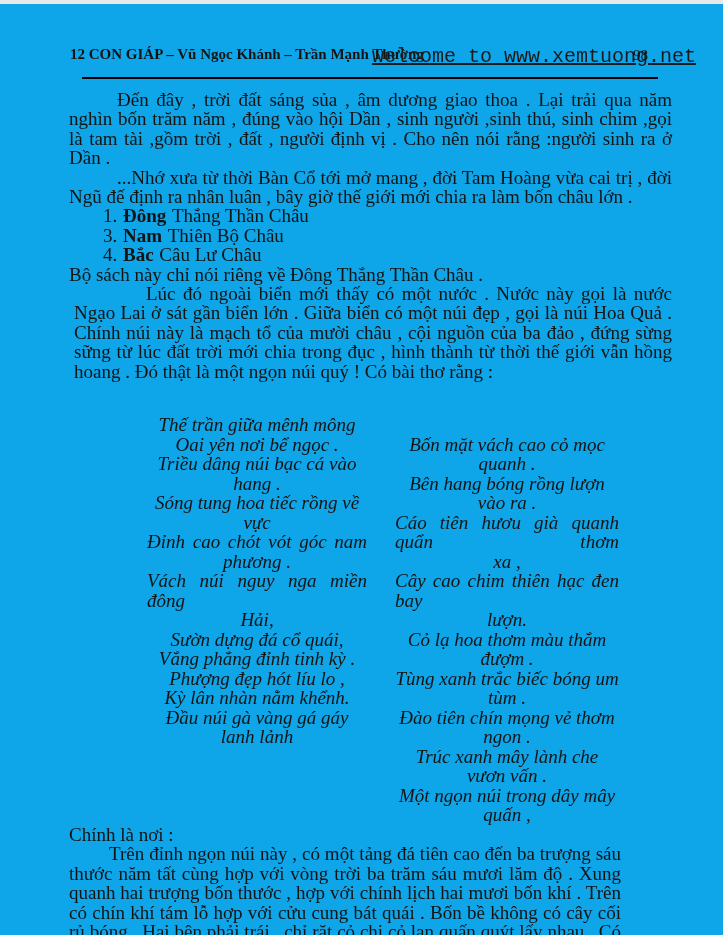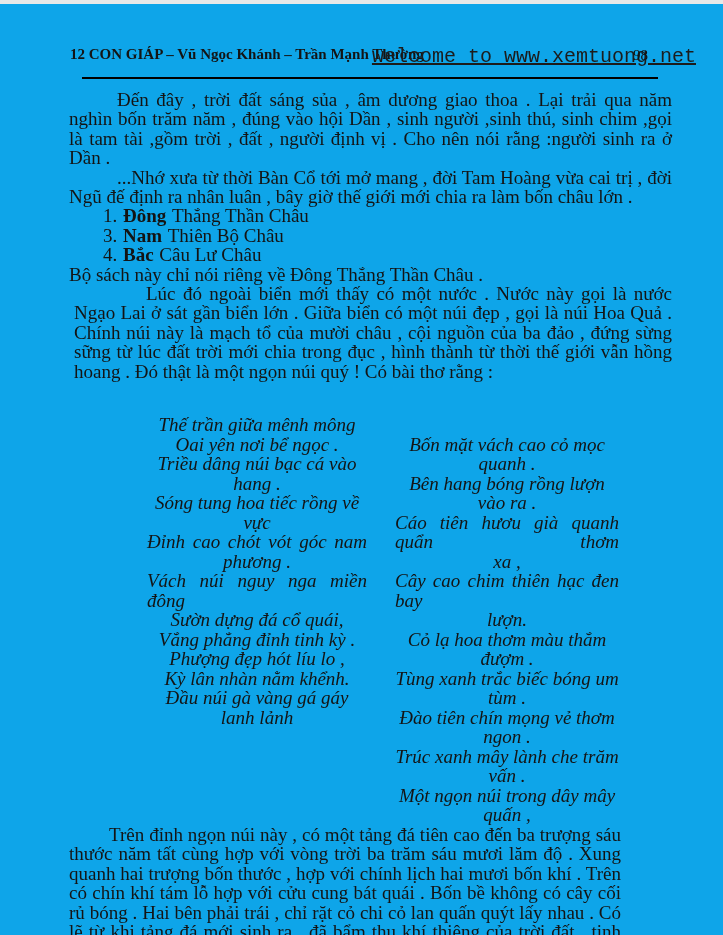--- a/index.html
+++ b/index.html
@@ -67,40 +67,42 @@
     <div class="poem">
       <div class="poem-col-left">
 
       <div class="poem-line">Thế trần giữa mênh mông</div>
           <div class="poem-line">Oai yên nơi bể ngọc .</div>
           <div class="poem-line">Triều dâng núi bạc cá vào hang .</div>
           <div class="poem-line">Sóng tung hoa tiếc rồng về vực</div>
           <div class="poem-line stretch">Đỉnh cao chót vót góc nam</div>
           <div class="poem-line">phương .</div>
           <div class="poem-line stretch">Vách núi nguy nga miền đông</div>
+          <div class="poem-line">Hải,</div>
           <div class="poem-line">Sườn dựng đá cổ quái,</div>
           <div class="poem-line">Vắng phẳng đỉnh tinh kỳ .</div>
           <div class="poem-line">Phượng đẹp hót líu lo ,</div>
           <div class="poem-line">Kỳ lân nhàn nằm khểnh.</div>
           <div class="poem-line">Đầu núi gà vàng gá gáy lanh lảnh</div>
         </div>
       <div class="poem-col-right">
 
       <div class="poem-line">Bốn mặt vách cao cỏ mọc quanh .</div>
           <div class="poem-line">Bên hang bóng rồng lượn vào ra .</div>
           <div class="poem-line stretch">Cáo tiên hươu già quanh quẩn thơm</div>
           <div class="poem-line">xa ,</div>
           <div class="poem-line stretch">Cây cao chim thiên hạc đen bay</div>
           <div class="poem-line">lượn.</div>
           <div class="poem-line">Cỏ lạ hoa thơm màu thắm đượm .</div>
           <div class="poem-line">Tùng xanh trắc biếc bóng um tùm .</div>
           <div class="poem-line">Đào tiên chín mọng vẻ thơm ngon .</div>
-          <div class="poem-line">Trúc xanh mây lành che trăm vấn .</div>
+          <div class="poem-line">Trúc xanh mây lành che vươn vấn .</div>
           <div class="poem-line">Một ngọn núi trong dây mây quấn ,</div>
         </div>
     </div>
 
+    <p class="chinh">Chính là nơi :</p>
 
 
     <p class="final">Trên đỉnh ngọn núi này , có một tảng đá tiên cao đến ba trượng sáu thước năm tất cùng hợp với vòng trời ba trăm sáu mươi lăm độ . Xung quanh hai trượng bốn thước , hợp với chính lịch hai mươi bốn khí . Trên có chín khí tám lỗ hợp với cửu cung bát quái . Bốn bề không có cây cối rủ bóng . Hai bên phải trái , chỉ rặt cỏ chi cỏ lan quấn quýt lấy nhau . Có lẽ từ khi tảng đá mới sinh ra , đã bẩm thụ khí thiêng của trời đất , tinh hoa của mặt trời , mặt trăng từ lâu , nên mới linh thông thế . Bên trong tảng đá chứa đựng một bào thai tiên . Một hôm tảng đá nứt đôi , sinh ra một quả trứng tròn , to bằng quả cầu , khi gặp gió hoá thành con khỉ đá , đủ cả mặt mũi chân tay . Con khỉ đá liền học bò</p>
 
   </div>
 </div>
 
 </body></html>

